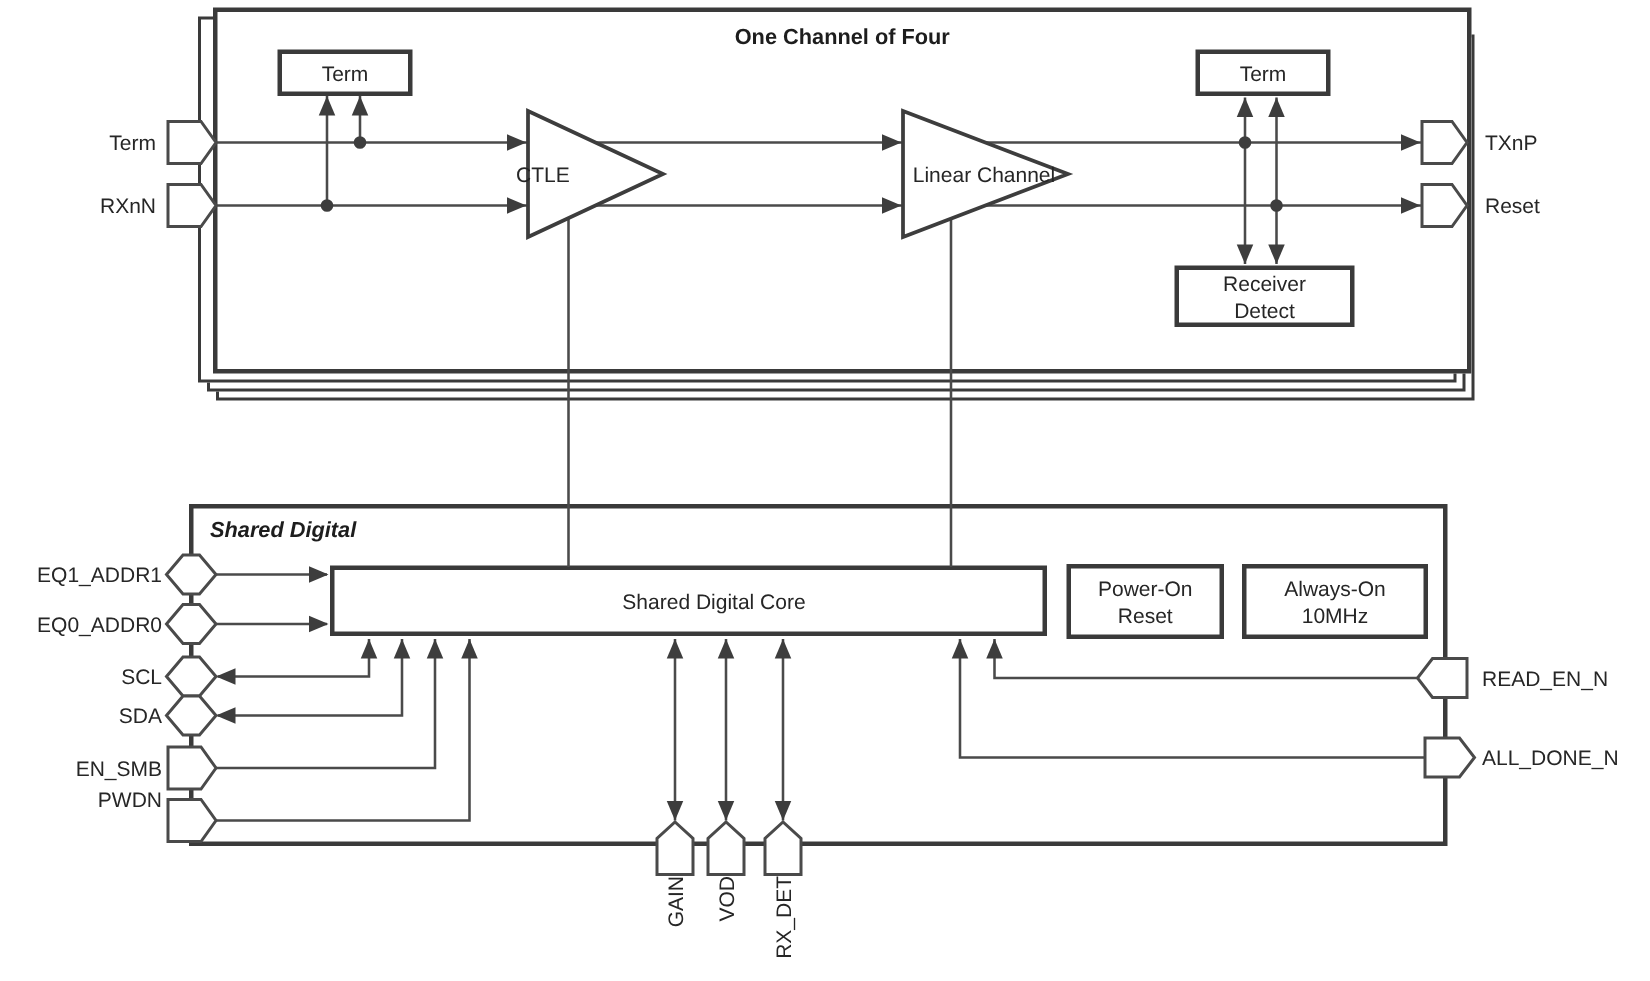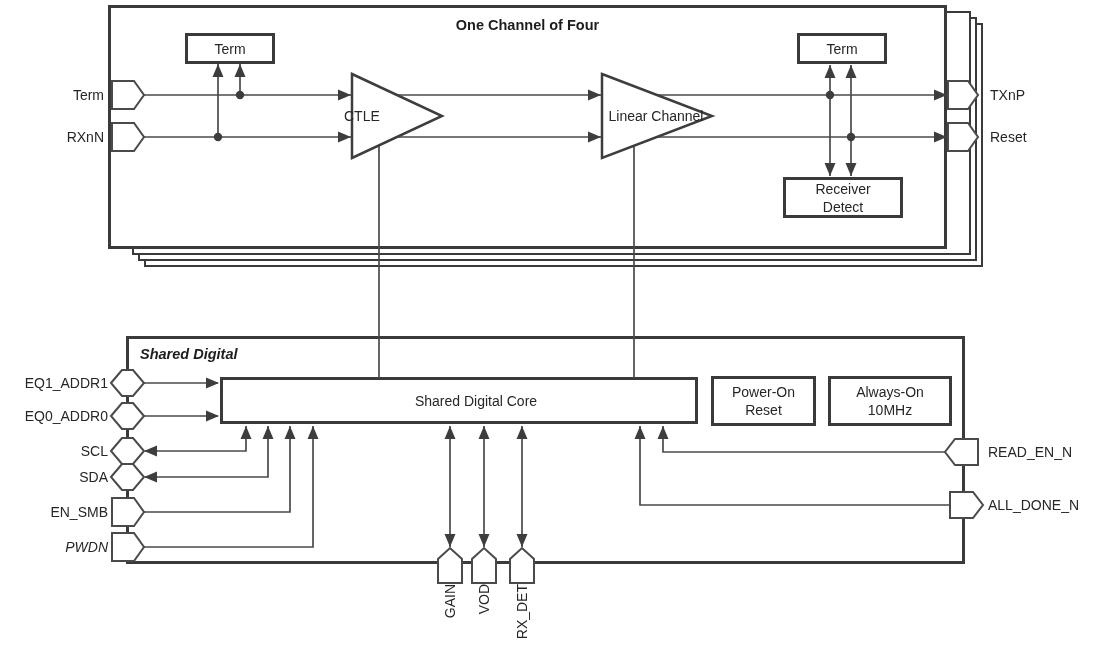--- a/index.html
+++ b/index.html
@@ -7,21 +7,21 @@
     position:relative;width:1100px;height:654px;background:#ffffff;
     font-family:"Liberation Sans","DejaVu Sans",sans-serif;color:#262626;overflow:hidden;
   }
   .layer{
     position:absolute;width:839px;height:244px;background:#ffffff;
     border:2px solid #3a3a3a;box-sizing:border-box;
   }
   .mainbox{
     position:absolute;background:#ffffff;border:3px solid #3a3a3a;box-sizing:border-box;
   }
-  .channel-box{left:108px;top:5px;width:839px;height:244px;}
+  .channel-box{left:142px;top:5px;width:839px;height:244px;}
   .shared-box{left:126px;top:336px;width:839px;height:228px;}
   .block-title{
     position:absolute;left:0;right:0;top:9px;text-align:center;
     font-weight:bold;font-size:14.5px;color:#1d1d1d;
   }
   .corner-title{
     position:absolute;left:11px;top:7px;font-weight:bold;font-size:14.5px;color:#1d1d1d;font-style:italic;
   }
   .sbox{
     position:absolute;background:#ffffff;border:3px solid #3a3a3a;box-sizing:border-box;
@@ -180,21 +180,21 @@
   <div class="lbl r" style="left:34px;top:86px;width:70px;">Term</div>
   <div class="lbl r" style="left:34px;top:128px;width:70px;">RXnN</div>
   <div class="lbl" style="left:990px;top:86px;">TXnP</div>
   <div class="lbl" style="left:990px;top:128px;">Reset</div>
 
   <div class="lbl r" style="left:6px;top:374px;width:102px;">EQ1_ADDR1</div>
   <div class="lbl r" style="left:6px;top:407px;width:102px;">EQ0_ADDR0</div>
   <div class="lbl r" style="left:6px;top:442px;width:102px;">SCL</div>
   <div class="lbl r" style="left:6px;top:468px;width:102px;">SDA</div>
   <div class="lbl r" style="left:6px;top:503px;width:102px;">EN_SMB</div>
-  <div class="lbl r" style="left:6px;top:538px;width:102px;font-style:italic;">PWDN</div>
+  <div class="lbl r" style="left:6px;top:524px;width:102px;">PWDN</div>
   <div class="lbl" style="left:988px;top:443px;">READ_EN_N</div>
   <div class="lbl" style="left:988px;top:496px;">ALL_DONE_N</div>
 
   <div class="vlabel" style="left:441px;top:659px;">GAIN</div>
   <div class="vlabel" style="left:475px;top:659px;">VOD</div>
   <div class="vlabel" style="left:513px;top:659px;">RX_DET</div>
 
 </div>
 
 </body></html>

